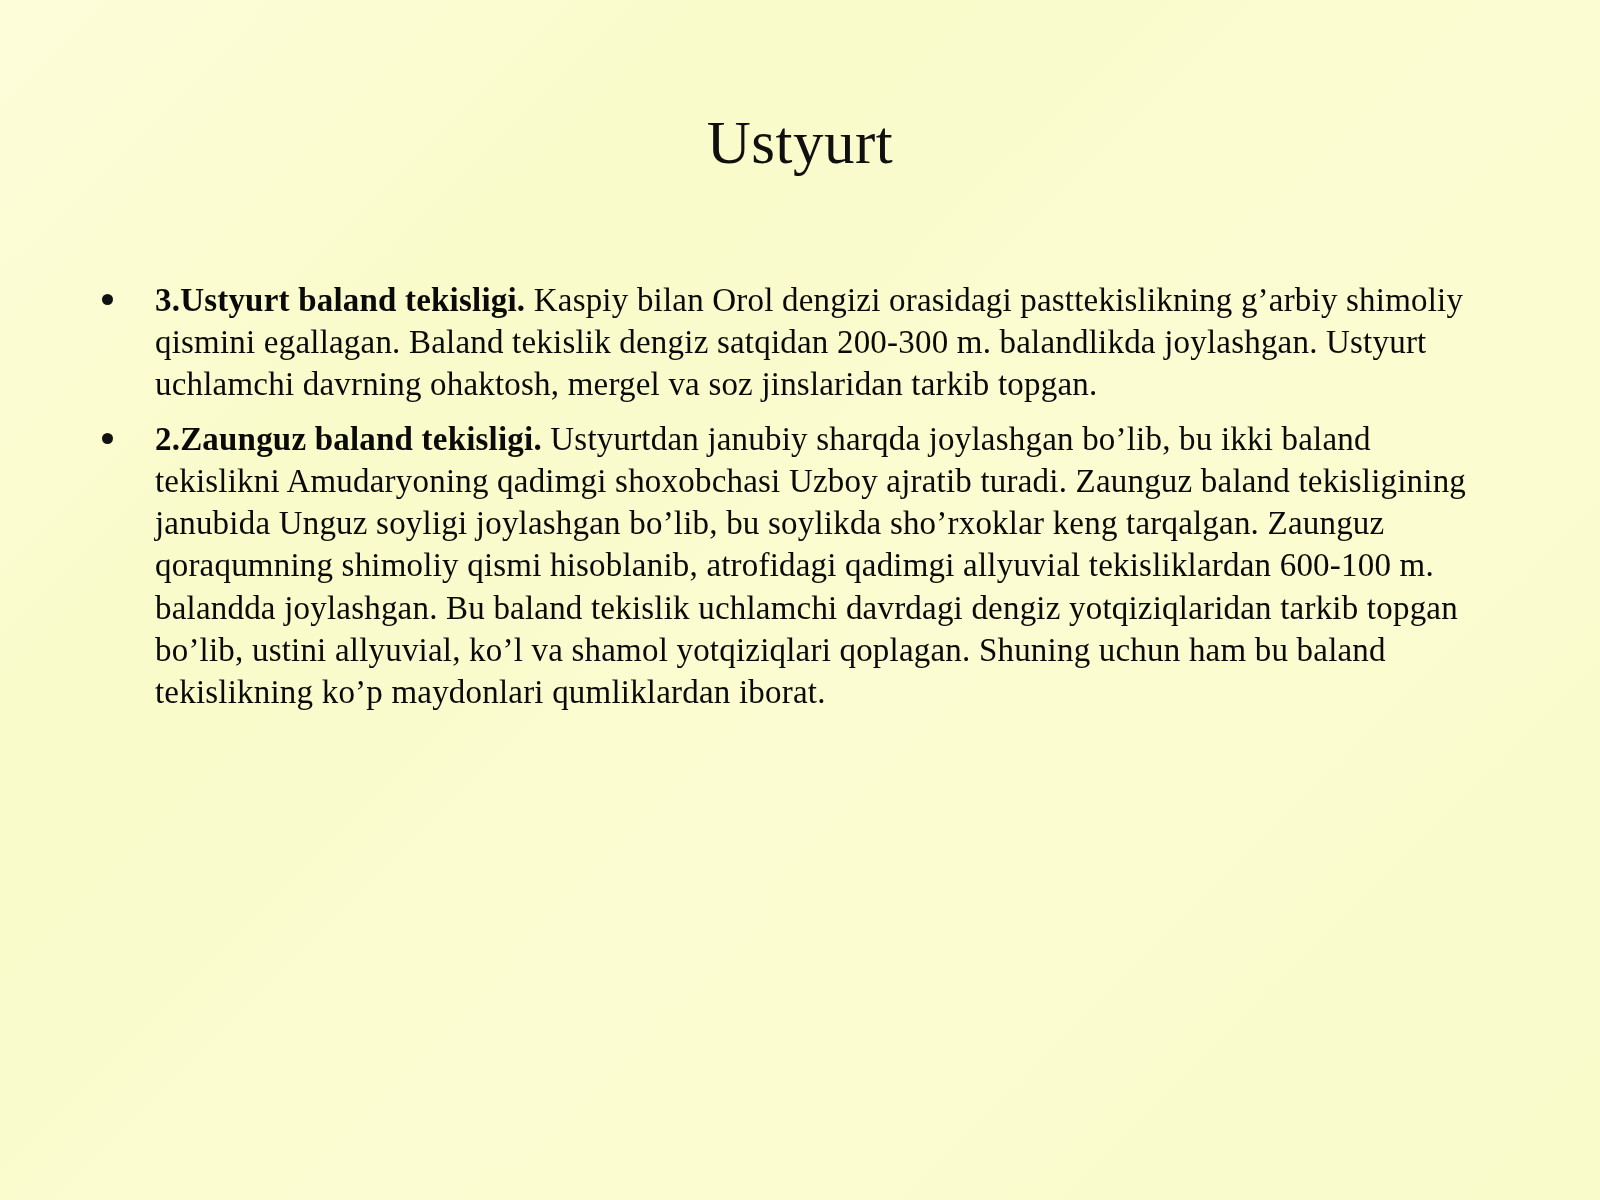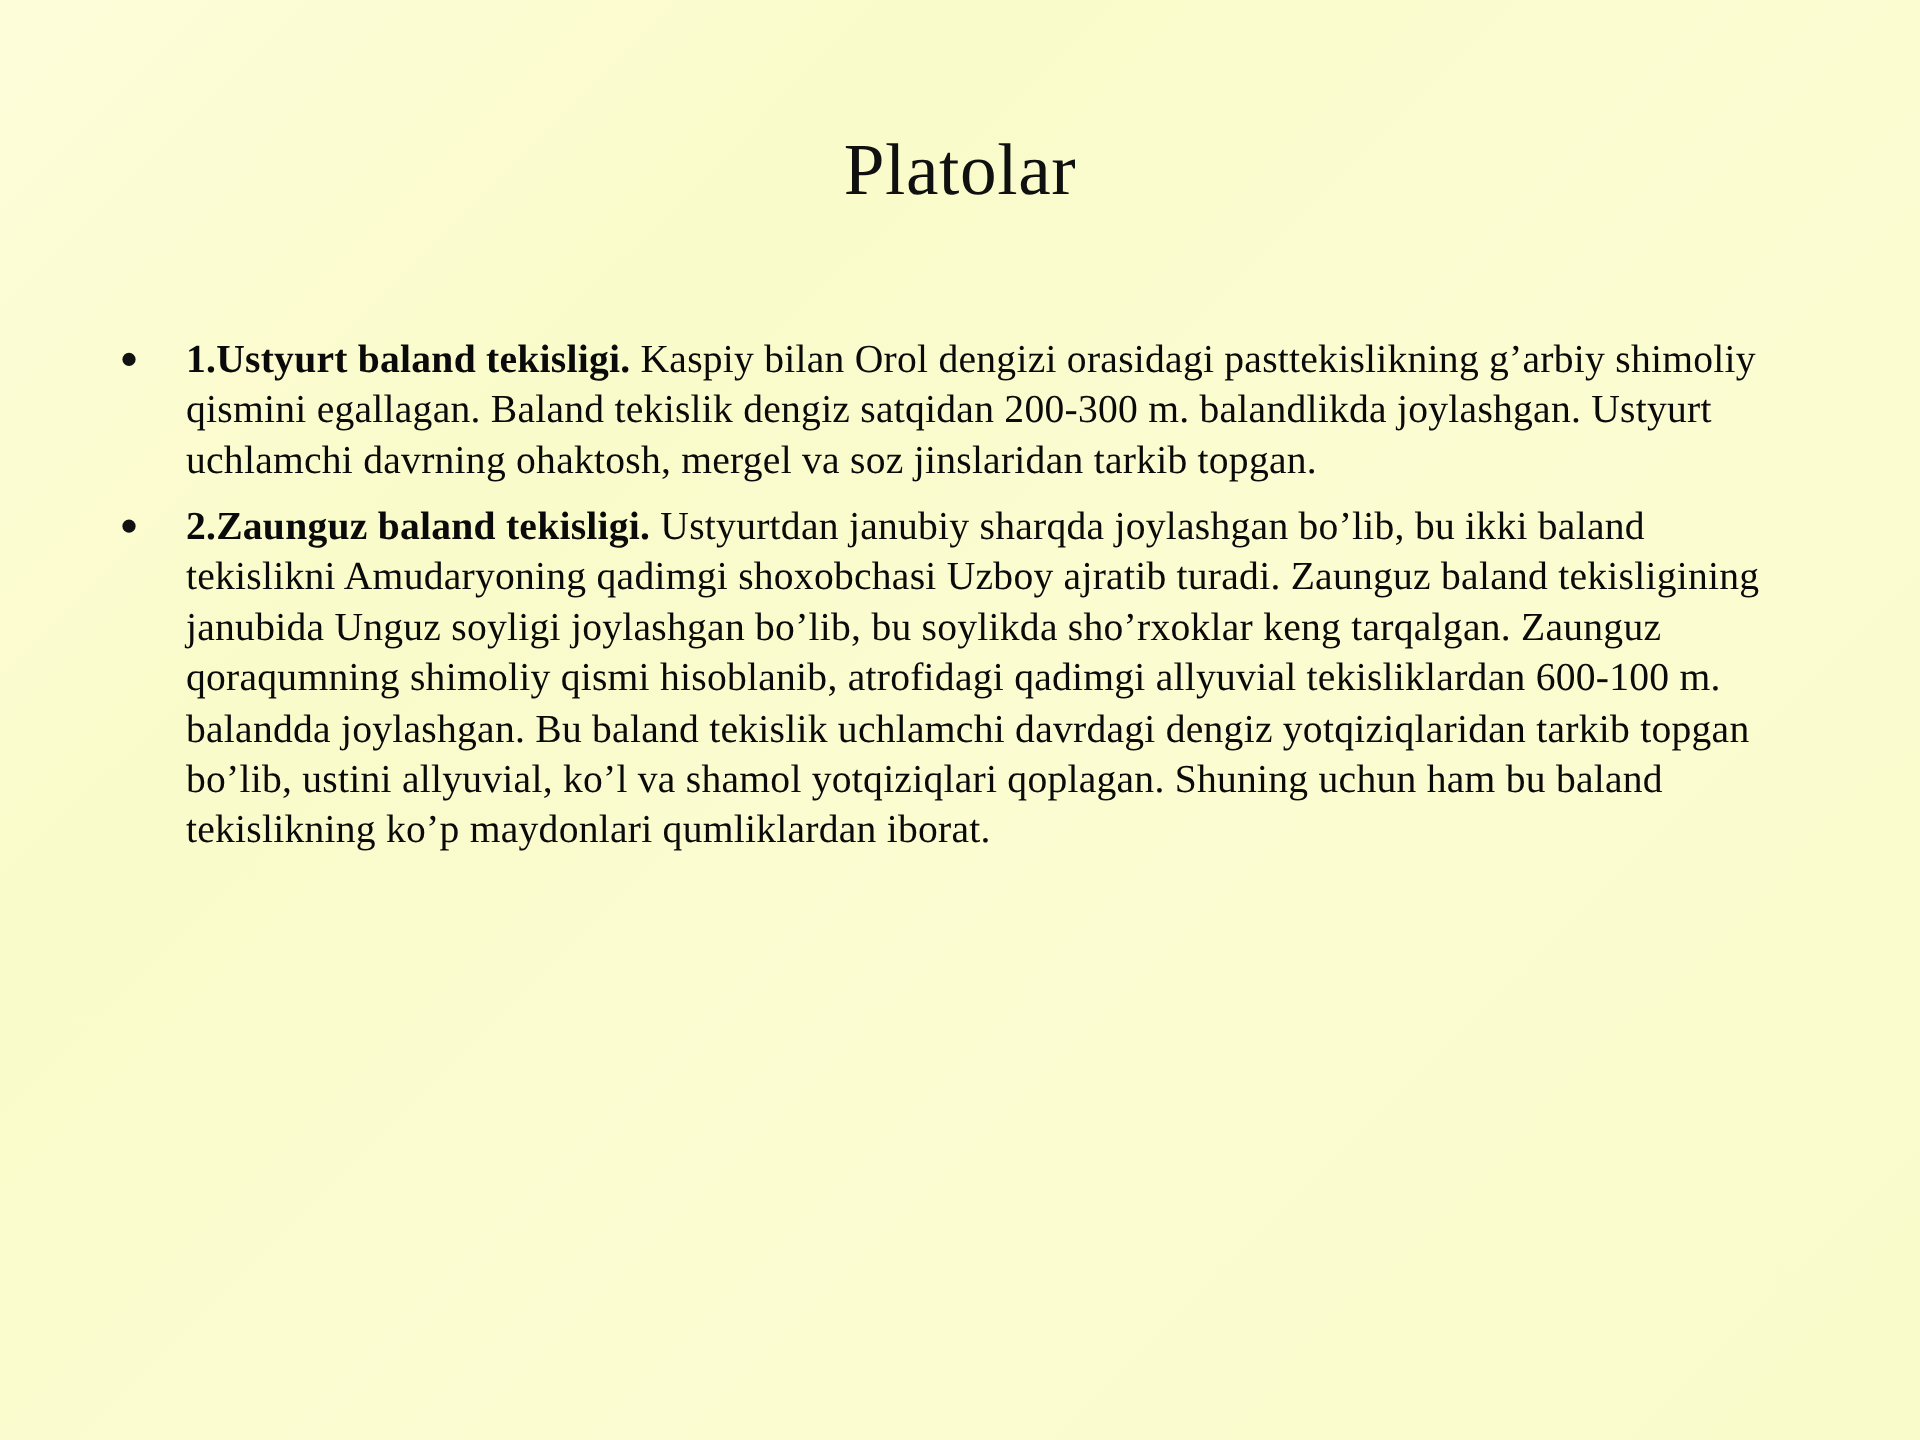--- a/index.html
+++ b/index.html
@@ -62,28 +62,28 @@
   }
   .bullet-text {
     font-weight: 400;
   }
 </style>
 </head>
 <body>
 
 <div class="slide">
 
-  <div class="slide-title">Platolar</div>
+  <div class="slide-title">Ustyurt</div>
 
   <div class="content">
     <ul class="bullet-list">
 
       <li class="bullet-item">
         <span class="bullet-marker"></span>
-        <span class="bullet-lead">1.Ustyurt baland tekisligi.</span><span class="bullet-text"> Kaspiy bilan Orol dengizi orasidagi pasttekislikning g’arbiy shimoliy qismini egallagan. Baland tekislik dengiz satqidan 200-300 m. balandlikda joylashgan. Ustyurt uchlamchi davrning ohaktosh, mergel va soz jinslaridan tarkib topgan.</span>
+        <span class="bullet-lead">3.Ustyurt baland tekisligi.</span><span class="bullet-text"> Kaspiy bilan Orol dengizi orasidagi pasttekislikning g’arbiy shimoliy qismini egallagan. Baland tekislik dengiz satqidan 200-300 m. balandlikda joylashgan. Ustyurt uchlamchi davrning ohaktosh, mergel va soz jinslaridan tarkib topgan.</span>
       </li>
 
       <li class="bullet-item">
         <span class="bullet-marker"></span>
         <span class="bullet-lead">2.Zaunguz baland tekisligi.</span><span class="bullet-text"> Ustyurtdan janubiy sharqda joylashgan bo’lib, bu ikki baland tekislikni Amudaryoning qadimgi shoxobchasi Uzboy ajratib turadi. Zaunguz baland tekisligining janubida Unguz soyligi joylashgan bo’lib, bu soylikda sho’rxoklar keng tarqalgan. Zaunguz qoraqumning shimoliy qismi hisoblanib, atrofidagi qadimgi allyuvial tekisliklardan 600-100 m. balandda joylashgan. Bu baland tekislik uchlamchi davrdagi dengiz yotqiziqlaridan tarkib topgan bo’lib, ustini allyuvial, ko’l va shamol yotqiziqlari qoplagan. Shuning uchun ham bu baland tekislikning ko’p maydonlari qumliklardan iborat.</span>
       </li>
 
     </ul>
   </div>
 

